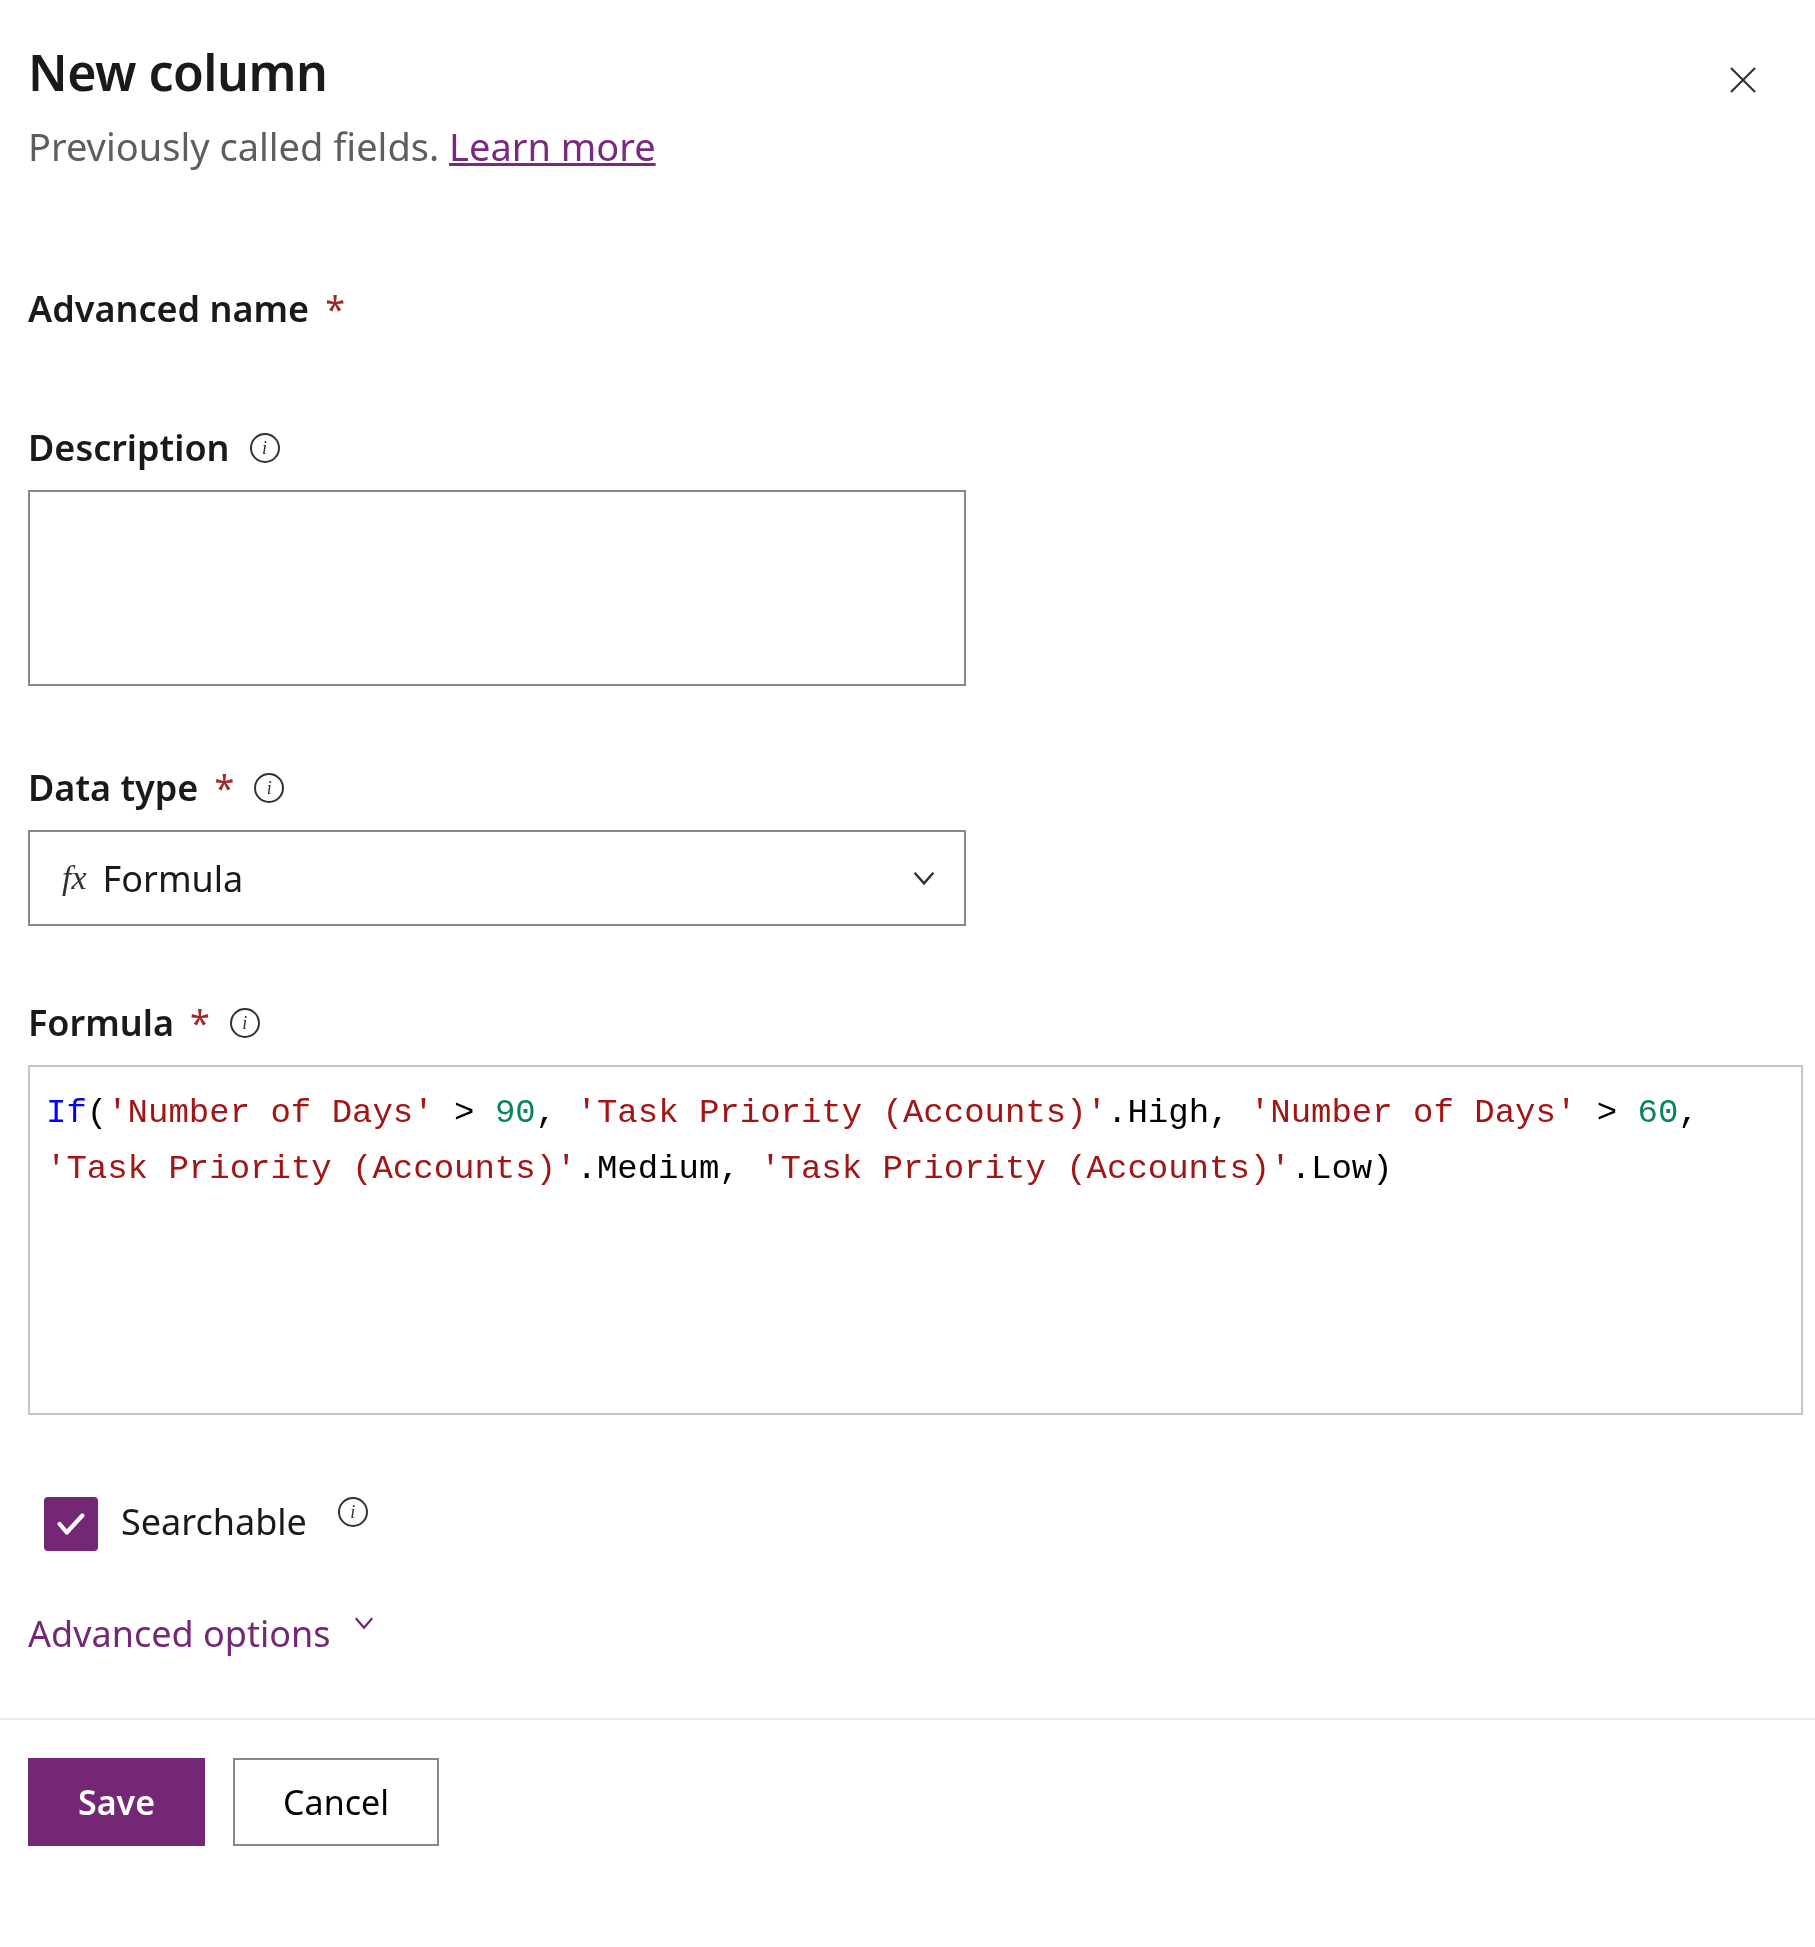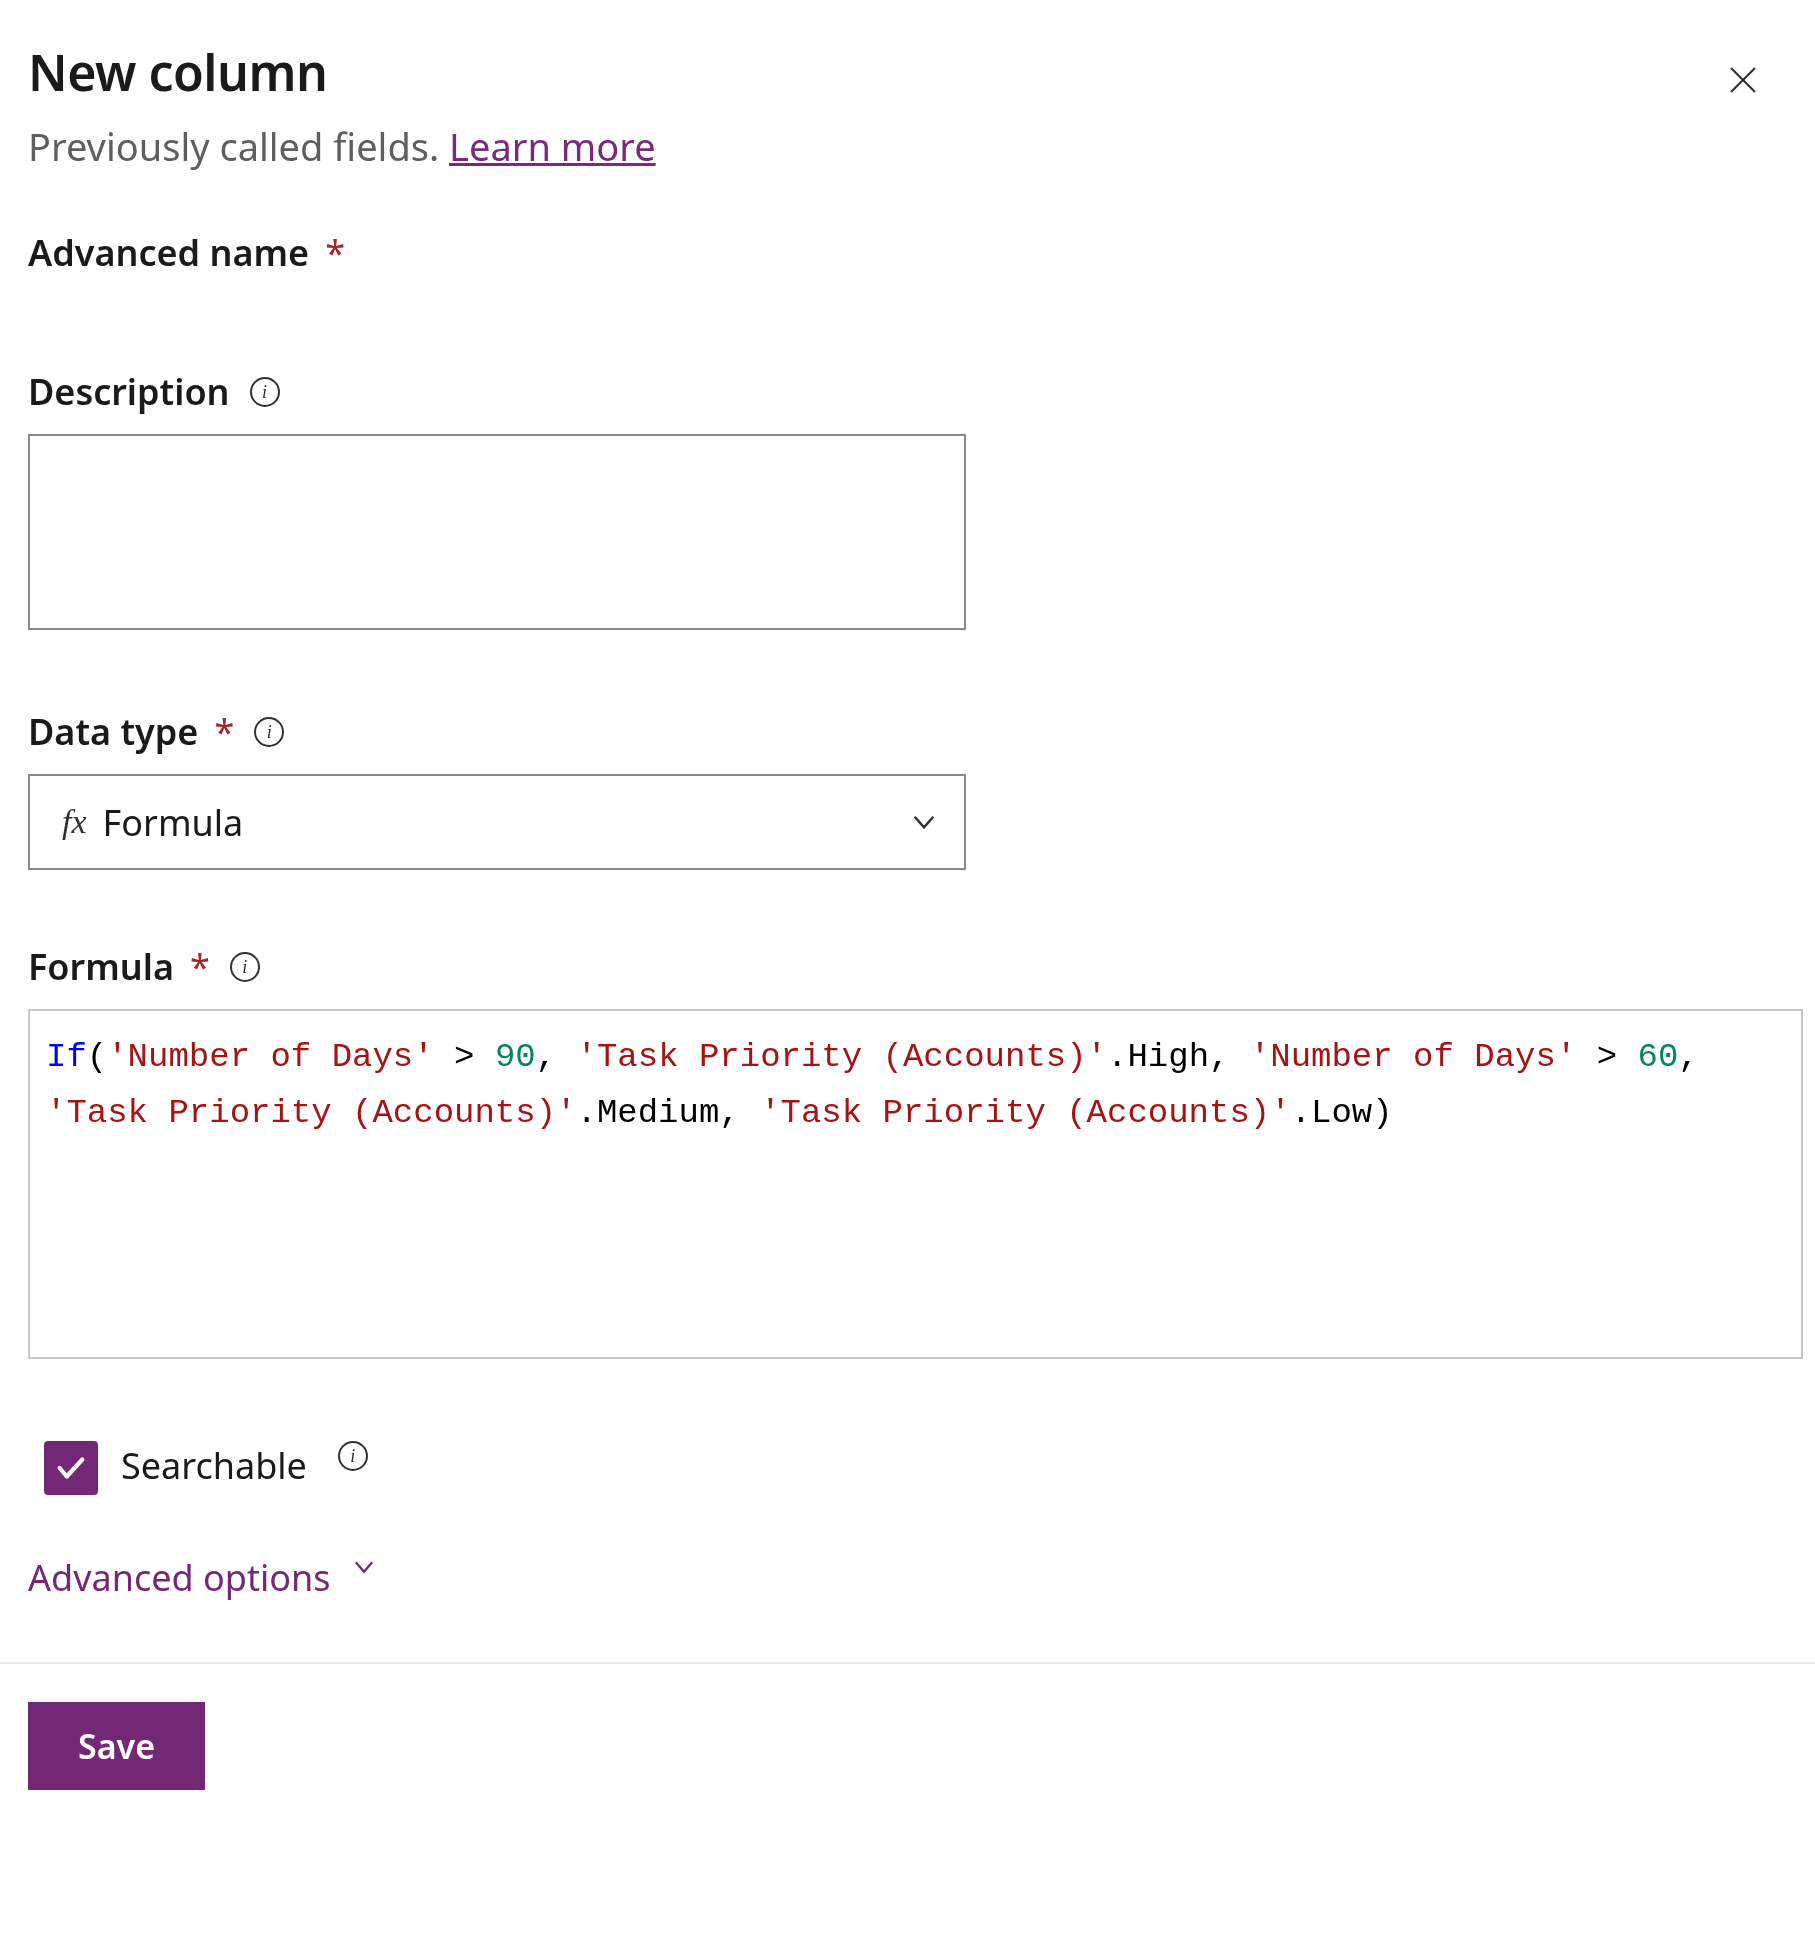--- a/index.html
+++ b/index.html
@@ -48,21 +48,21 @@
   .panel-header {
     font-size: 50px;
     font-weight: 600;
     margin: 0 0 14px 0;
     letter-spacing: -0.5px;
   }
   .subhead {
     font-size: 38px;
     font-weight: 400;
     color: var(--text-secondary);
-    margin: 0 0 56px 0;
+    margin: 0 0 112px 0;
   }
   .subhead a {
     color: var(--link);
     text-decoration: underline;
     cursor: pointer;
   }
   .form-group { margin-bottom: 72px; }
   .form-group.tight { margin-bottom: 58px; }
   .label-row {
     display: flex;
@@ -293,15 +293,16 @@
     <span>Advanced options</span>
     <span class="chev">
       <svg viewBox="0 0 24 24" fill="none" stroke="currentColor" stroke-width="2">
         <polyline points="5,8 12,16 19,8"></polyline>
       </svg>
     </span>
   </div>
 
   <div class="footer">
     <button class="btn primary">Save</button>
+    <button class="btn">Cancel</button>
   </div>
 
 </div>
 
 </body></html>

